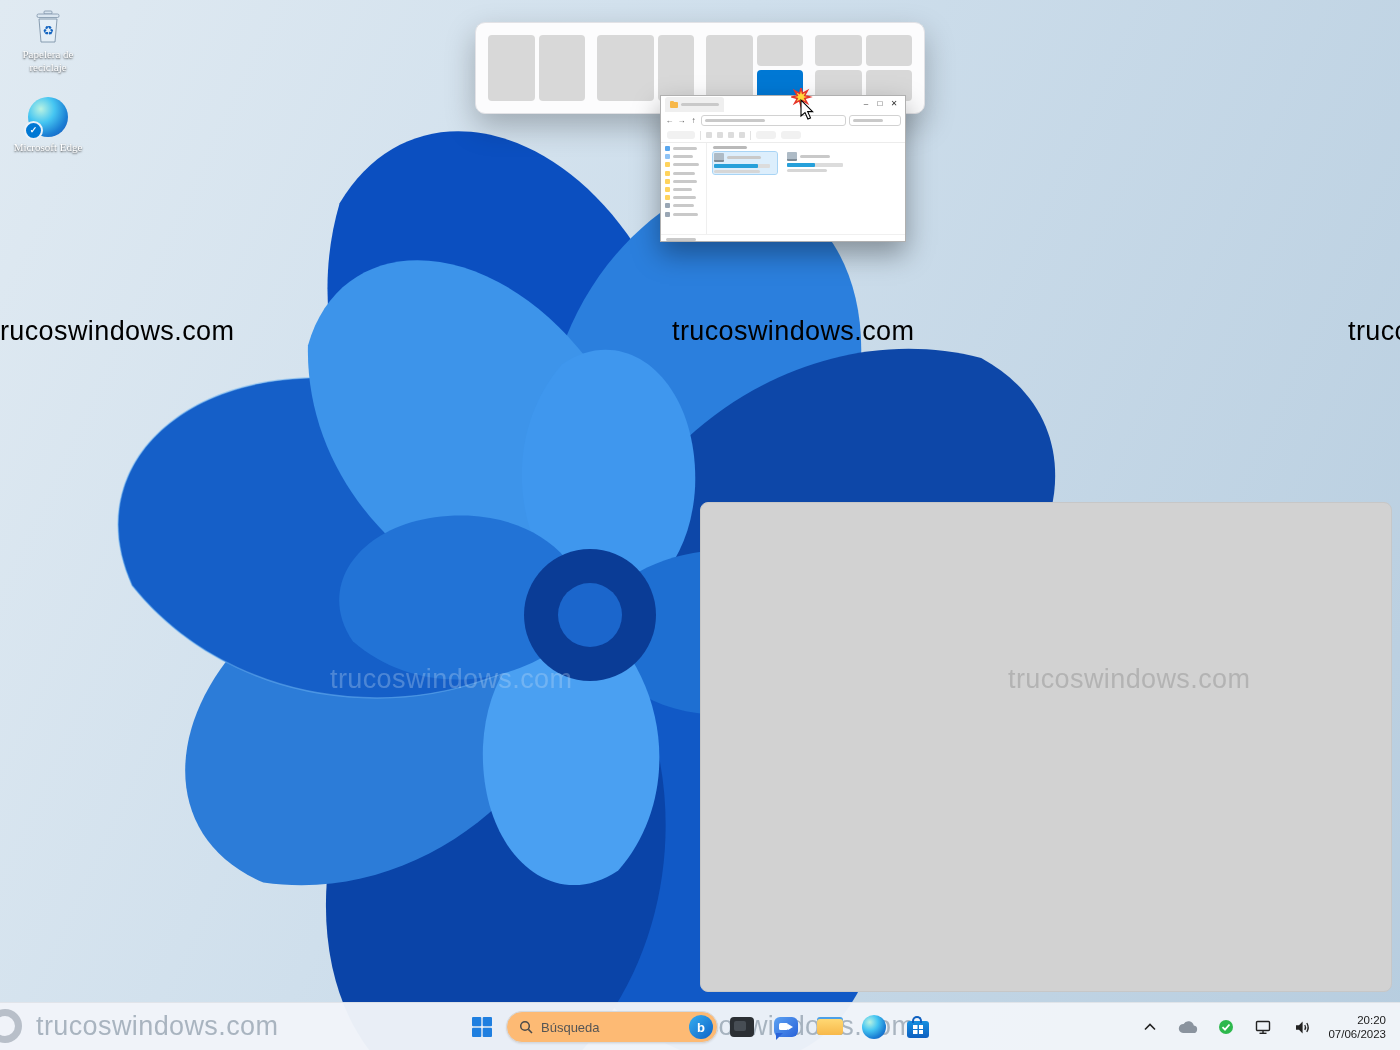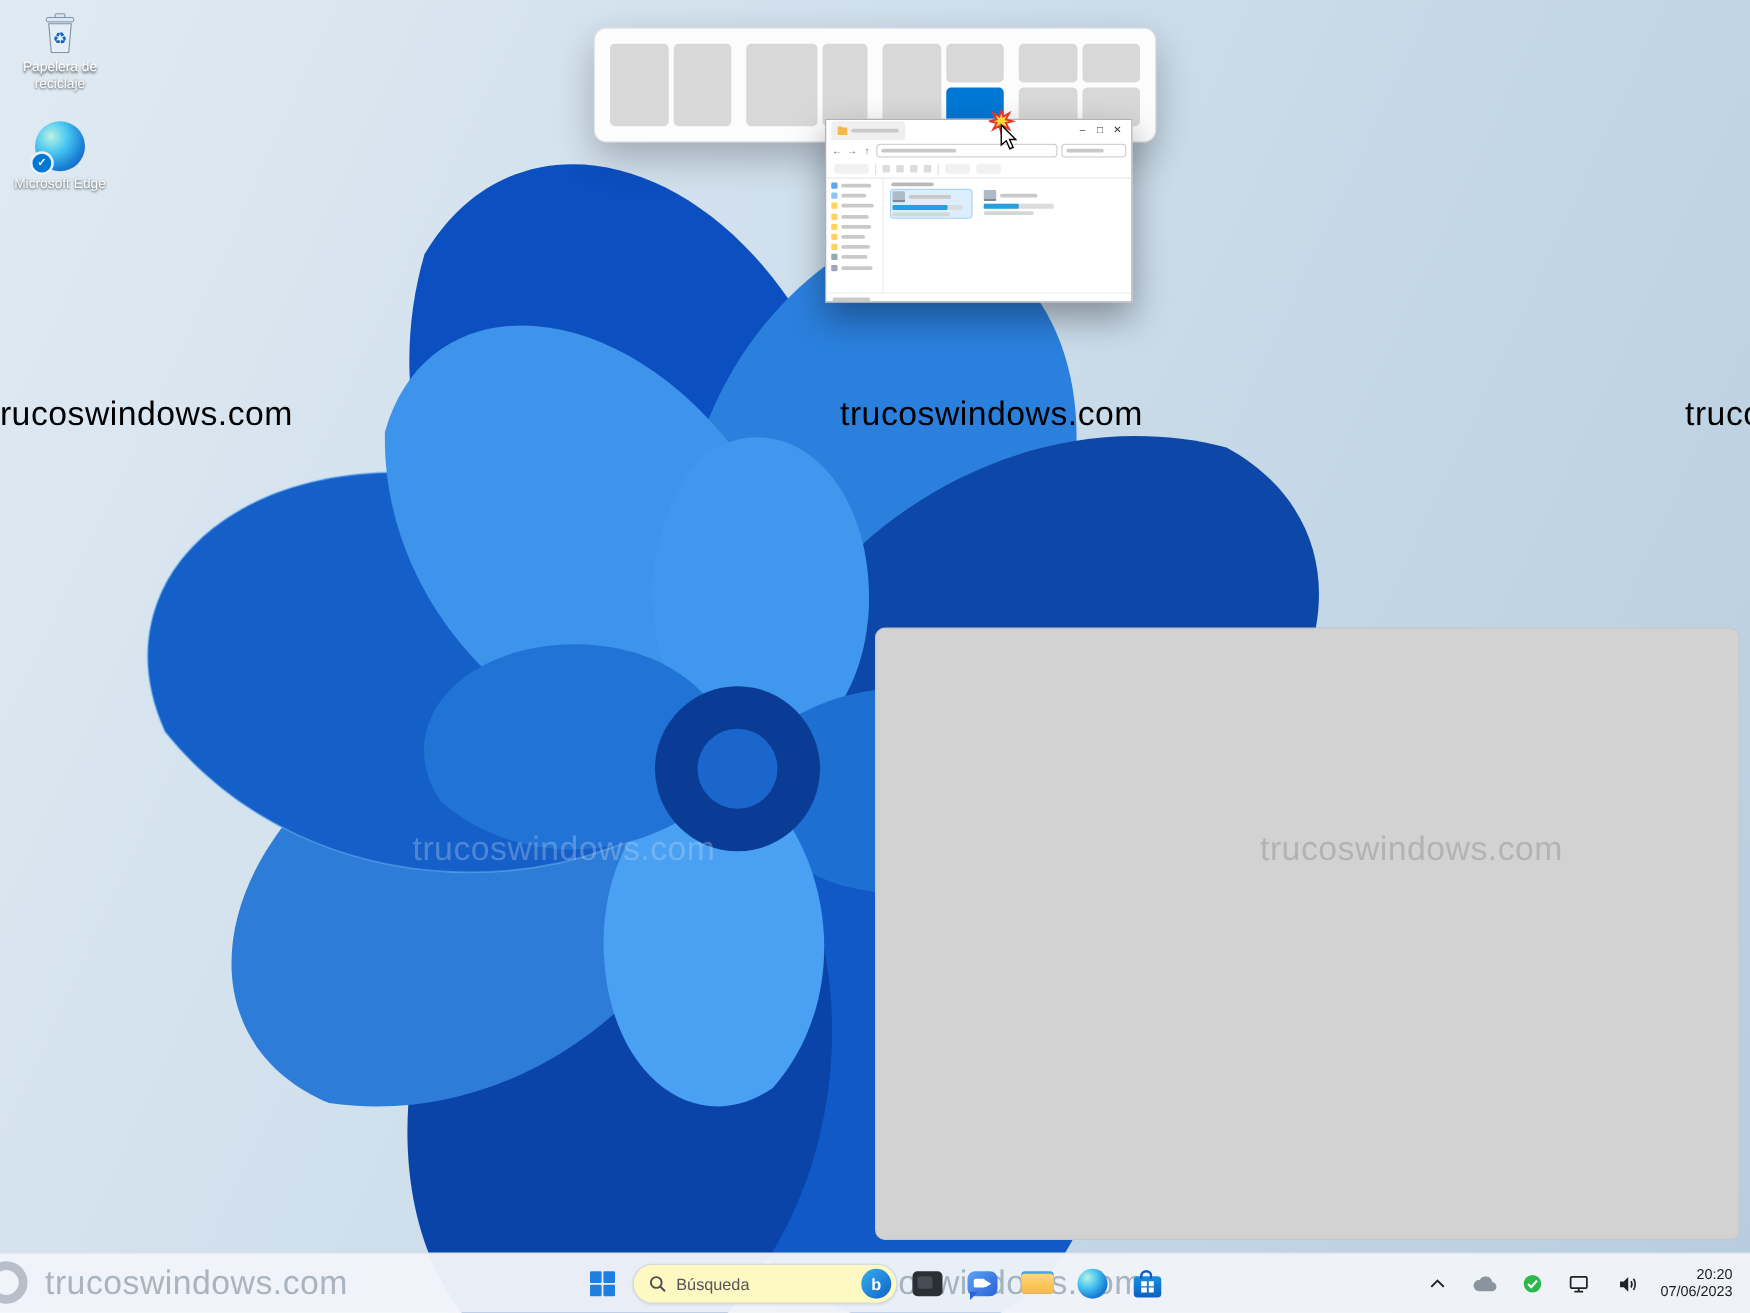--- a/index.html
+++ b/index.html
@@ -13,21 +13,21 @@
 ateur    color:rgba(122,138,154,.55);z-index:5;pointer-events:none;}
   .wm.on-blue{color:rgba(205,225,245,.30);}
   .wm.on-panel{color:#b3b3b3;z-index:12;}
   .wm-ring{position:absolute;width:34px;height:34px;border-radius:50%;
     border:7px solid rgba(128,140,153,.5);box-sizing:border-box;pointer-events:none;}
 
   
   .desk-icons{position:absolute;left:8px;top:10px;z-index:6;width:80px;}
   .dicon{width:80px;display:flex;flex-direction:column;align-items:center;margin-bottom:24px;cursor:default;}
   .dicon .lbl{margin-top:4px;font-size:11px;line-height:1.15;color:#fff;text-align:center;
-    text-shadow:0 1px 2px rgba(0,0,0,.75);}
+    text-shadow:0 1px 2px rgba(0,0,0,.75);font-family:Liberation Serif, serif;}
   .edge-orb{width:40px;height:40px;border-radius:50%;position:relative;
     background:radial-gradient(circle at 32% 30%,#b9f2e2 0%,#46c6f2 35%,#1b7fd4 68%,#1650b8 100%);}
   .edge-badge{position:absolute;left:-4px;bottom:-3px;width:15px;height:15px;border-radius:50%;
     background:#0078d4;border:2px solid #eaf1f8;color:#fff;font-size:9px;line-height:15px;
     text-align:center;font-weight:bold;}
 
   
   .snap-flyout{position:absolute;left:475px;top:22px;width:450px;height:92px;background:#fcfcfd;
     border:1px solid #e2e2e6;border-radius:10px;box-shadow:0 12px 30px rgba(0,0,0,.25);
     display:flex;gap:12px;padding:12px;box-sizing:border-box;z-index:20;}
@@ -79,21 +79,21 @@
     border-radius:8px;z-index:10;border:1px solid #c7c7c7;box-sizing:border-box;}
 
   
   .taskbar{position:absolute;left:0;bottom:0;width:1400px;height:48px;
     background:rgba(241,244,249,.97);border-top:1px solid rgba(0,0,0,.06);z-index:50;box-sizing:border-box;}
   .tb-wm{position:absolute;left:0;top:0;width:100%;height:100%;overflow:hidden;z-index:1;}
   .tb-wm .wm{top:8px;color:rgba(122,138,154,.6);}
   .tb-center{position:absolute;left:50%;top:0;transform:translateX(-50%);height:48px;
     display:flex;align-items:center;gap:4px;z-index:2;}
   .tb-btn{width:40px;height:40px;border-radius:5px;display:flex;align-items:center;justify-content:center;cursor:pointer;}
-  .searchpill{width:212px;height:32px;background:#fef9c3;border:1px solid #d4d9df;border-radius:16px;
+  .searchpill{width:212px;height:32px;background:#fdba74;border:1px solid #d4d9df;border-radius:16px;
     display:flex;align-items:center;padding:0 4px 0 12px;gap:8px;box-sizing:border-box;cursor:pointer;
     box-shadow:0 1px 2px rgba(0,0,0,.08);}
   .searchpill .txt{font-size:13px;color:#555;flex:1;}
   .bing{width:24px;height:24px;border-radius:50%;background:linear-gradient(135deg,#35aef0,#0f63c8);
     color:#fff;font-size:13px;font-weight:bold;display:flex;align-items:center;justify-content:center;}
   .tb-tray{position:absolute;right:10px;top:0;height:48px;display:flex;align-items:center;gap:6px;z-index:2;}
   .tray-btn{height:36px;min-width:28px;border-radius:4px;display:flex;align-items:center;justify-content:center;cursor:pointer;padding:0 2px;}
   .clock{font-size:11.5px;color:#1b1b1b;text-align:right;line-height:1.25;cursor:pointer;padding:2px 4px;border-radius:4px;}
   
   .darkapp{width:24px;height:20px;background:#2b2f34;border-radius:4px;position:relative;overflow:hidden;}

